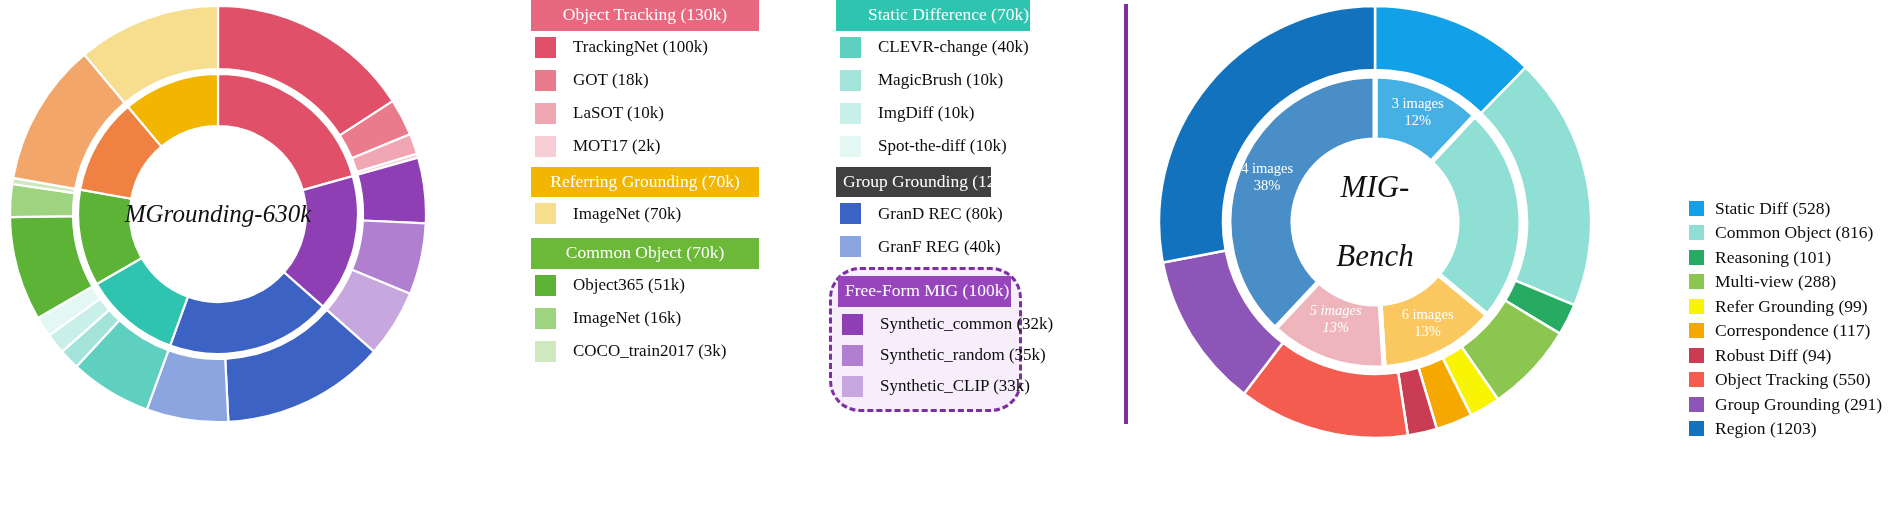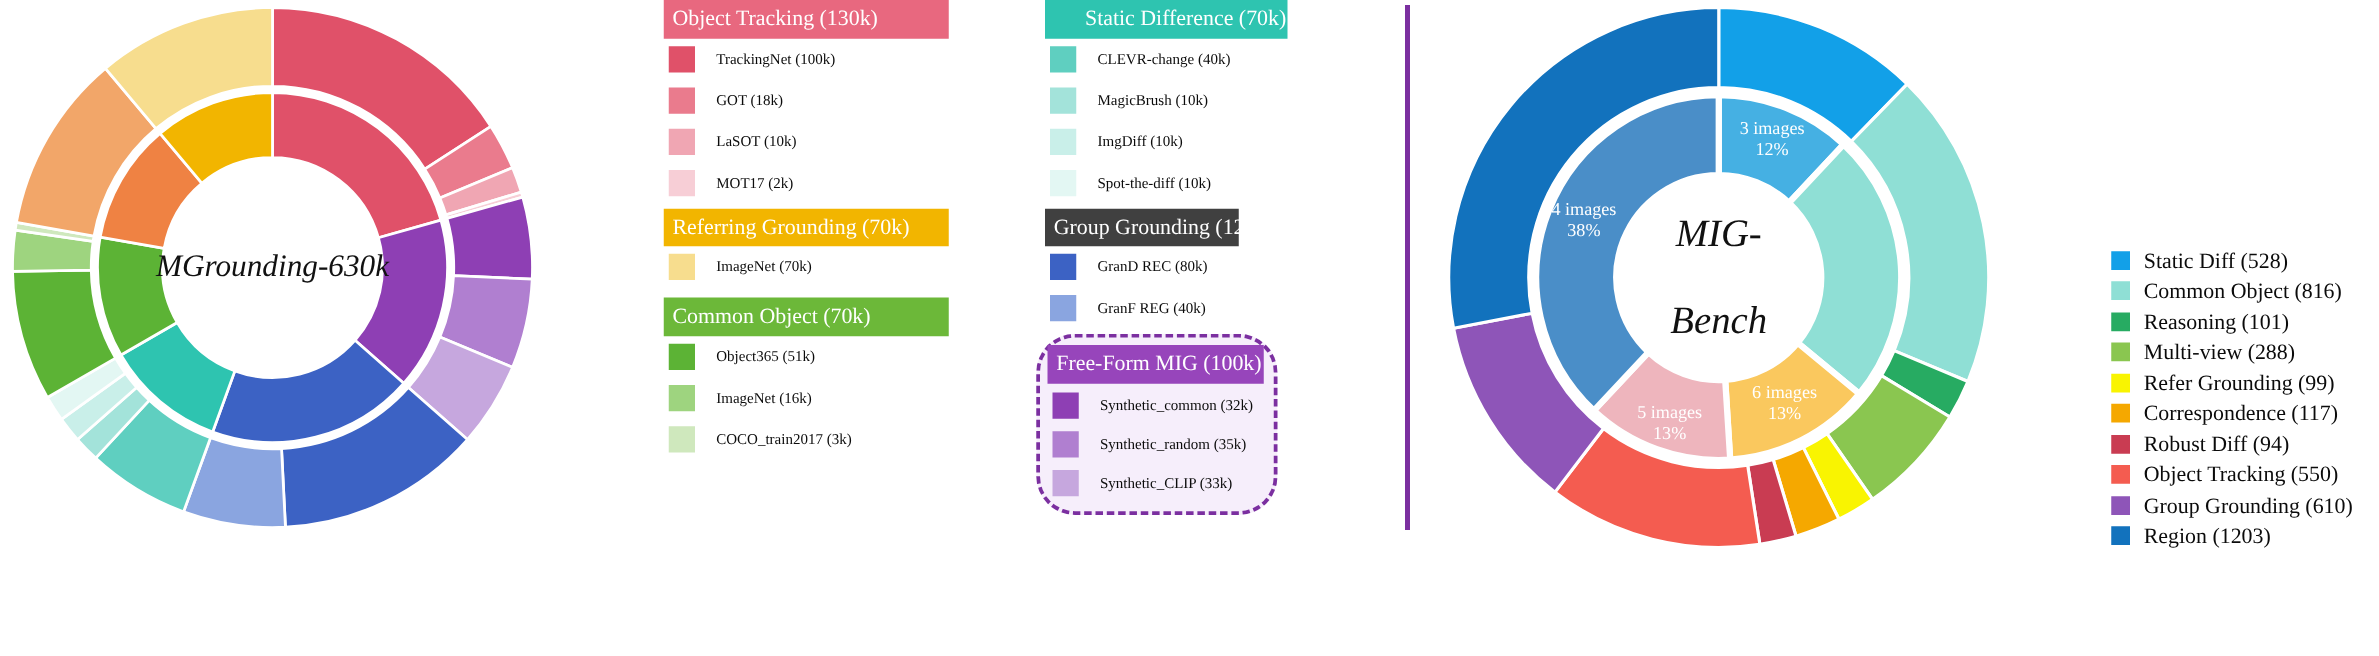--- a/index.html
+++ b/index.html
@@ -13,33 +13,33 @@
   .center-label{
     position:absolute;text-align:center;
     font-family:"Liberation Serif",serif;font-style:italic;font-weight:400;
     color:#111;line-height:1.12;
   }
   #mg-center{left:8px;top:4px;width:420px;height:420px;display:flex;align-items:center;justify-content:center;font-size:25px;}
   #mb-center{left:1155px;top:2px;width:440px;height:440px;display:flex;align-items:center;justify-content:center;font-size:31px;}
   #mb-center span{display:block;}
 
   
-  .legend-col{position:absolute;top:0;}
+  .legend-col{position:absolute;top:0;text-align:center;}
   #legend-col-1{left:531px;width:155px;}
   #legend-col-2{left:836px;width:155px;}
 
   .grp-header{
     color:#ffffff;font-size:17.5px;line-height:1;
     padding:6px 7px 7px 7px;white-space:nowrap;
     box-sizing:border-box;display:block;
   }
   .grp-items{margin:0;padding:0;}
   .leg-row{display:flex;align-items:center;height:33px;}
   .leg-swatch{width:21px;height:21px;flex:0 0 21px;margin-left:4px;margin-right:17px;}
-  .leg-text{font-size:12px;color:#0b0b0b;white-space:nowrap;}
+  .leg-text{font-size:17px;color:#0b0b0b;white-space:nowrap;}
 
   .grp-block{margin-bottom:0;}
   .spacer-4{height:4px;}
 
   
   .dashed-box{
     border:3px dashed #7b2fa0;background:#f6eefb;
     padding:6px 8px 7px 6px;box-sizing:border-box;
     width:193px;margin-left:-7px;
   }
@@ -227,21 +227,21 @@
   <div class="center-label" id="mb-center">
     <div>
       <span>MIG-</span><br>
       <span>Bench</span>
     </div>
   </div>
   <div id="ring-labels">
       <div class="ring-label" style="left: 1369.7px; top: 95.1459px; width: 96px;"><span>3 images</span><br><span>12%</span></div>
       <div class="ring-label" style="left: 1364px; top: 195.716px; width: 96px;"><span>2 images</span><br><span>24%</span></div>
       <div class="ring-label" style="left: 1379.66px; top: 306.357px; width: 96px;"><span>6 images</span><br><span>13%</span></div>
-      <div class="ring-label" style="left: 1287.71px; top: 322px; width: 96px;"><span>5 images</span><br><span>13%</span></div>
+      <div class="ring-label" style="left: 1287.71px; top: 302px; width: 96px; font-style: italic;"><span>5 images</span><br><span>13%</span></div>
       <div class="ring-label" style="left: 1219.15px; top: 160.298px; width: 96px;"><span>4 images</span><br><span>38%</span></div>
     </div>
 
   <div id="mig-legend">
       <div class="mig-row">
         <span class="mig-swatch" style="background: rgb(18, 160, 232);"></span>
         <span class="mig-text">Static Diff (528)</span>
       </div>
       <div class="mig-row">
         <span class="mig-swatch" style="background: rgb(143, 223, 213);"></span>
@@ -266,21 +266,21 @@
       <div class="mig-row">
         <span class="mig-swatch" style="background: rgb(201, 60, 82);"></span>
         <span class="mig-text">Robust Diff (94)</span>
       </div>
       <div class="mig-row">
         <span class="mig-swatch" style="background: rgb(244, 92, 80);"></span>
         <span class="mig-text">Object Tracking (550)</span>
       </div>
       <div class="mig-row">
         <span class="mig-swatch" style="background: rgb(142, 85, 184);"></span>
-        <span class="mig-text">Group Grounding (610)</span>
+        <span class="mig-text">Group Grounding (291)</span>
       </div>
       <div class="mig-row">
         <span class="mig-swatch" style="background: rgb(18, 114, 189);"></span>
         <span class="mig-text">Region (1203)</span>
       </div>
     </div>
 
 </div>
 
 </body></html>

